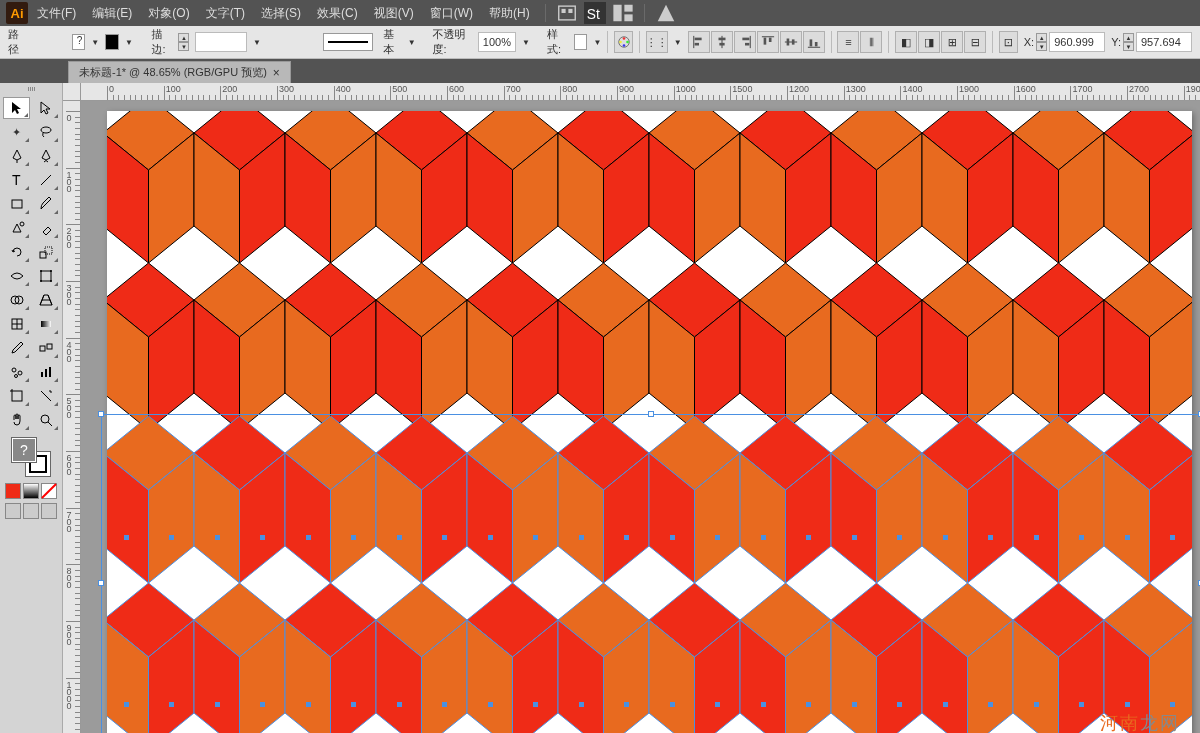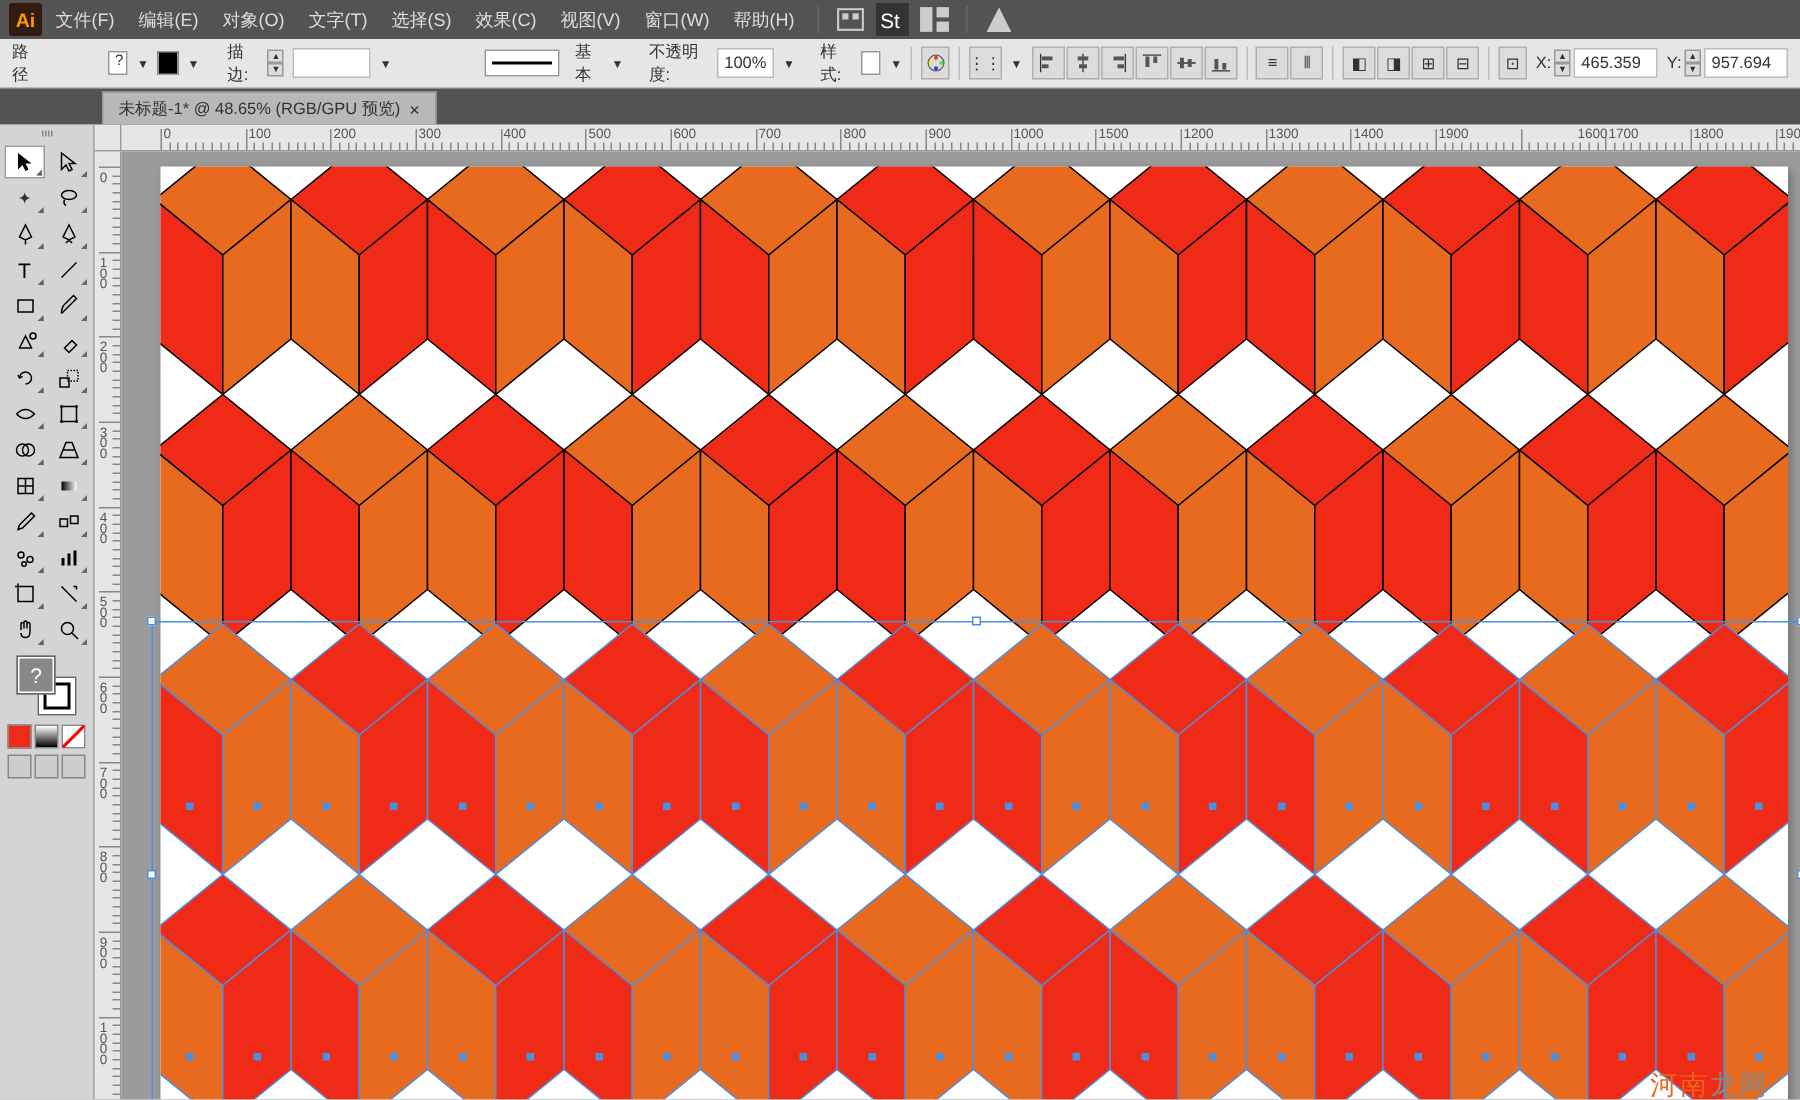--- a/index.html
+++ b/index.html
@@ -229,21 +229,21 @@
     <div class="cbtn">⊟</div>
   </div>
   <div class="csep"></div>
   <div class="cbtn">⊡</div>
   <div class="coord">
     <span class="clabel">X:</span>
     <div class="stepper">
         <div class="step">▲</div>
         <div class="step">▼</div>
       </div>
-    <div class="cinput">465.359</div>
+    <div class="cinput">960.999</div>
   </div>
   <div class="coord">
     <span class="clabel">Y:</span>
     <div class="stepper">
         <div class="step">▲</div>
         <div class="step">▼</div>
       </div>
     <div class="cinput">957.694</div>
   </div>
 </div>
@@ -644,21 +644,21 @@
           <div class="tick-h" style="left: 881.717px;"></div>
           <div class="tick-h" style="left: 887.384px;"></div>
           <div class="tick-h" style="left: 893.051px;"></div>
           <div class="tick-h" style="left: 898.718px;"></div>
           <div class="tick-h" style="left: 904.385px;"></div>
           <div class="tick-h" style="left: 910.052px;"></div>
           <div class="tick-h" style="left: 915.719px;"></div>
           <div class="tick-h" style="left: 921.386px;"></div>
           <div class="tick-h" style="left: 927.053px;"></div>
           <div class="tick-h major" style="left: 932.72px;"></div>
-          <div class="tick-h-label" style="left: 932.72px; padding-left: 36px;">1600</div>
+          <div class="tick-h-label" style="left: 932.72px;">1600</div>
           <div class="tick-h" style="left: 938.387px;"></div>
           <div class="tick-h" style="left: 944.054px;"></div>
           <div class="tick-h" style="left: 949.721px;"></div>
           <div class="tick-h" style="left: 955.388px;"></div>
           <div class="tick-h" style="left: 961.055px;"></div>
           <div class="tick-h" style="left: 966.722px;"></div>
           <div class="tick-h" style="left: 972.389px;"></div>
           <div class="tick-h" style="left: 978.056px;"></div>
           <div class="tick-h" style="left: 983.723px;"></div>
           <div class="tick-h major" style="left: 989.39px;"></div>
@@ -666,21 +666,21 @@
           <div class="tick-h" style="left: 995.057px;"></div>
           <div class="tick-h" style="left: 1000.72px;"></div>
           <div class="tick-h" style="left: 1006.39px;"></div>
           <div class="tick-h" style="left: 1012.06px;"></div>
           <div class="tick-h" style="left: 1017.73px;"></div>
           <div class="tick-h" style="left: 1023.39px;"></div>
           <div class="tick-h" style="left: 1029.06px;"></div>
           <div class="tick-h" style="left: 1034.73px;"></div>
           <div class="tick-h" style="left: 1040.39px;"></div>
           <div class="tick-h major" style="left: 1046.06px;"></div>
-          <div class="tick-h-label" style="left: 1046.06px;">1800</div>
+          <div class="tick-h-label" style="left: 1046.06px;">2700</div>
           <div class="tick-h" style="left: 1051.73px;"></div>
           <div class="tick-h" style="left: 1057.39px;"></div>
           <div class="tick-h" style="left: 1063.06px;"></div>
           <div class="tick-h" style="left: 1068.73px;"></div>
           <div class="tick-h" style="left: 1074.39px;"></div>
           <div class="tick-h" style="left: 1080.06px;"></div>
           <div class="tick-h" style="left: 1085.73px;"></div>
           <div class="tick-h" style="left: 1091.4px;"></div>
           <div class="tick-h" style="left: 1097.06px;"></div>
           <div class="tick-h major" style="left: 1102.73px;"></div>

